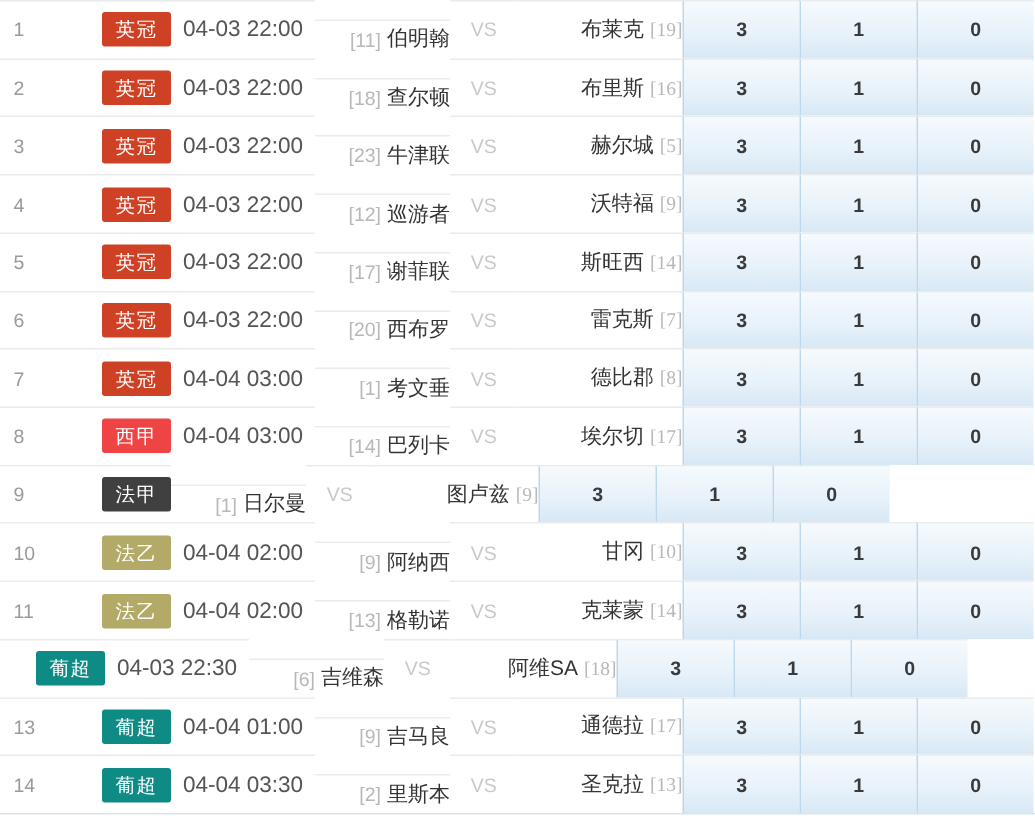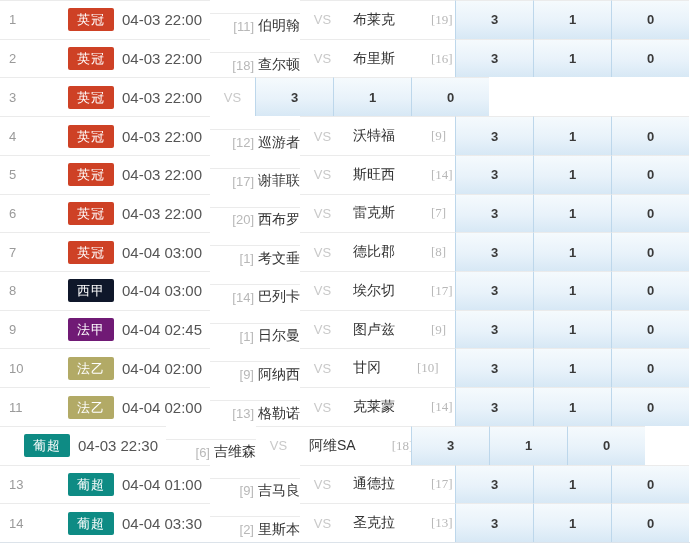--- a/index.html
+++ b/index.html
@@ -10,21 +10,21 @@
   }
   .table{width:690px;height:543px;display:flex;flex-direction:column;border-bottom:1px solid #dce3ea;box-sizing:border-box;}
   .row{flex:1;display:flex;align-items:stretch;}
   .row > div{border-top:1px solid #ebebeb;box-sizing:border-box;display:flex;align-items:center;}
   .num{width:44px;padding-left:9px;color:#9a9a9a;font-size:13px;}
   .badge-wrap{width:70px;padding-left:24px;}
   .badge{display:block;width:68px;height:23px;line-height:23px;text-align:center;color:#fff;font-size:13px;border-radius:2px;cursor:pointer;letter-spacing:1px;}
   .time{width:96px;justify-content:center;color:#555;font-size:15px;}
   .home{width:90px;justify-content:flex-end;color:#333;font-size:14px;white-space:nowrap;margin-top:13px;}
   .vs{width:45px;justify-content:center;color:#c9c9c9;font-size:13px;}
-  .away{width:110px;justify-content:flex-start;padding-left:8px;color:#333;font-size:14px;white-space:nowrap;gap:32px;}
+  .away{width:110px;justify-content:flex-end;padding-left:8px;color:#333;font-size:14px;white-space:nowrap;}
   .rank{color:#b8b8b8;font-size:13px;}
   .home .rank{margin-right:4px;}
   .away .rank{margin-left:4px;font-family:Liberation Serif, serif;}
   .odd{width:78px;justify-content:center;font-weight:bold;color:#3a3a3a;font-size:13px;
        background:linear-gradient(to bottom,#f5fafd 0%,#e8f2fa 55%,#d7e8f5 100%);
        border-left:1px solid #bdd7eb;border-top-color:#c9ddef;cursor:pointer;}
 </style>
 </head>
 <body>
 
@@ -68,21 +68,29 @@
     <div class="odd">1</div>
     <div class="odd">0</div>
   </div>
 
   <div class="row">
     <div class="num">3</div>
     <div class="badge-wrap">
       <span class="badge" style="background-color: rgb(206, 65, 37);">英冠</span>
     </div>
     <div class="time">04-03 22:00</div>
-    <div class="vs">VS</div>
+    <div class="home">
+      <span class="rank">[23]</span>
+      <span class="tname">牛津联</span>
+    </div>
+    <div class="vs">VS</div>
+    <div class="away">
+      <span class="tname">赫尔城</span>
+      <span class="rank">[5]</span>
+    </div>
     <div class="odd">3</div>
     <div class="odd">1</div>
     <div class="odd">0</div>
   </div>
 
   <div class="row">
     <div class="num">4</div>
     <div class="badge-wrap">
       <span class="badge" style="background-color: rgb(206, 65, 37);">英冠</span>
     </div>
@@ -157,43 +165,42 @@
       <span class="rank">[8]</span>
     </div>
     <div class="odd">3</div>
     <div class="odd">1</div>
     <div class="odd">0</div>
   </div>
 
   <div class="row">
     <div class="num">8</div>
     <div class="badge-wrap">
-      <span class="badge" style="background-color: #0f172a;">西甲</span>
+      <span class="badge" style="background-color: #ef4444;">西甲</span>
     </div>
     <div class="time">04-04 03:00</div>
     <div class="home">
       <span class="rank">[14]</span>
       <span class="tname">巴列卡</span>
     </div>
     <div class="vs">VS</div>
     <div class="away">
       <span class="tname">埃尔切</span>
       <span class="rank">[17]</span>
     </div>
     <div class="odd">3</div>
     <div class="odd">1</div>
     <div class="odd">0</div>
   </div>
 
   <div class="row">
     <div class="num">9</div>
     <div class="badge-wrap">
-      <span class="badge" style="background-color: #701a75;">法甲</span>
-    </div>
-    <div class="time">04-04 02:45</div>
+      <span class="badge" style="background-color: #404040;">法甲</span>
+    </div>
     <div class="home">
       <span class="rank">[1]</span>
       <span class="tname">日尔曼</span>
     </div>
     <div class="vs">VS</div>
     <div class="away">
       <span class="tname">图卢兹</span>
       <span class="rank">[9]</span>
     </div>
     <div class="odd">3</div>

